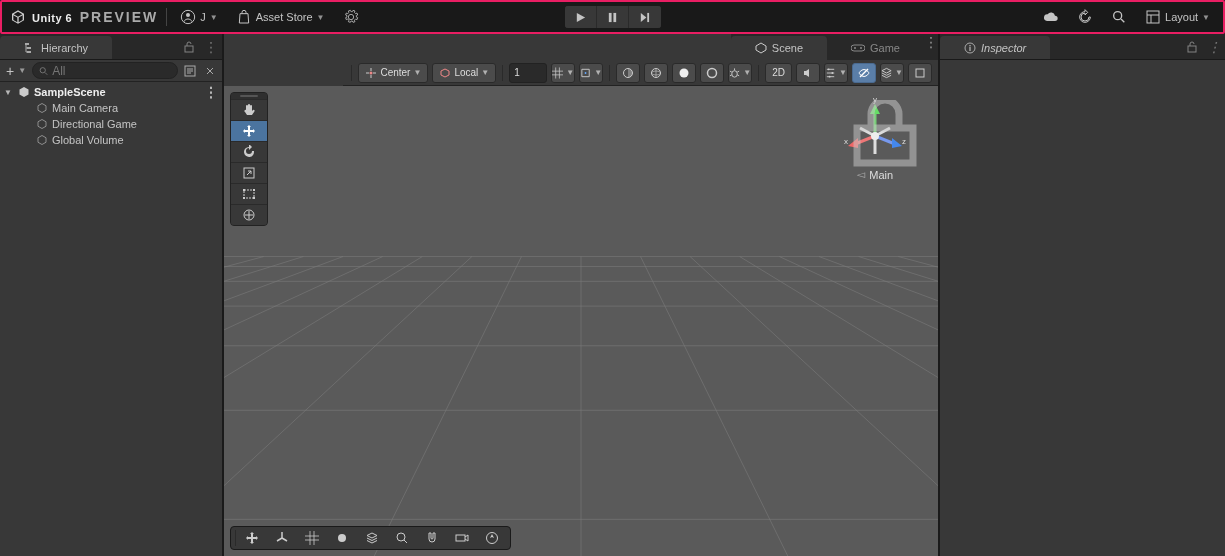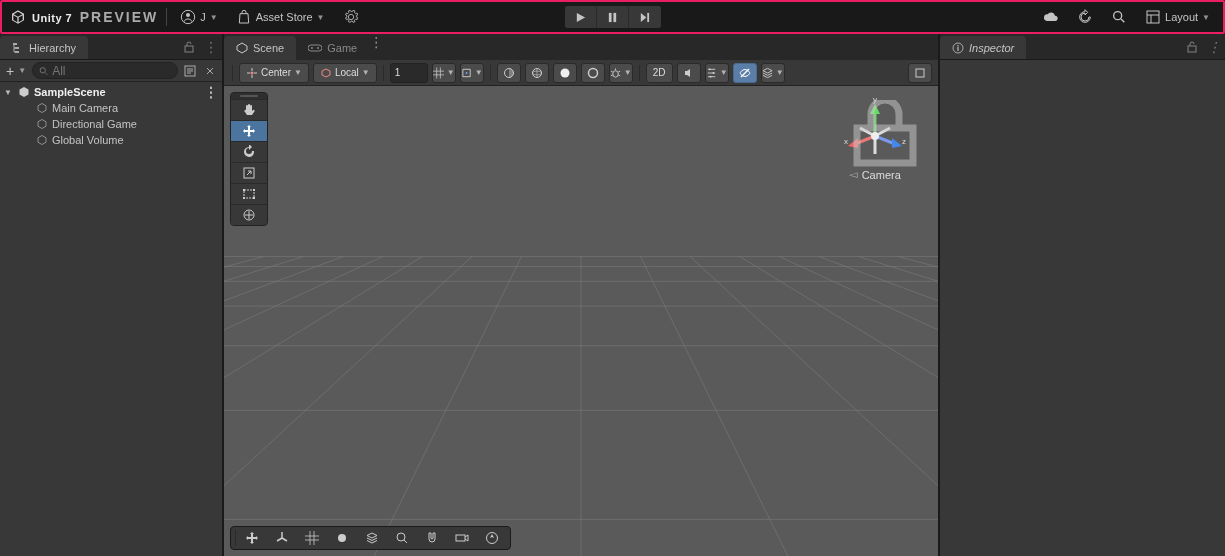--- a/index.html
+++ b/index.html
@@ -17,24 +17,24 @@
 .chev { font-size: 8px; opacity: .7; }
 .playctrl { display: flex; background: #383838; border-radius: 3px; overflow: hidden; }
 .playctrl button { width: 32px; height: 22px; background: #383838; border: none; border-right: 1px solid #2a2a2a; display: flex; align-items: center; justify-content: center; cursor: pointer; }
 .playctrl button:last-child { border-right: none; }
 .playctrl svg { width: 11px; height: 11px; fill: #c4c4c4; }
 .icon16 { width: 16px; height: 16px; fill: #c4c4c4; }
 
 .main { display: flex; height: 522px; }
 .panel { background: #383838; display: flex; flex-direction: column; }
 .hierarchy { width: 222px; }
-.scene-wrap { flex: 1; position: relative; margin: 0 2px; }
+.scene-wrap { flex: 1; position: relative; margin: 0 2px; align-items: flex-end; }
 .inspector { width: 285px; font-style: italic; }
 .tabbar { height: 26px; background: #282828; display: flex; align-items: stretch; border-bottom: 1px solid #191919; }
-.tab { padding: 0 12px; display: flex; align-items: center; gap: 5px; background: #383838; border-top-left-radius: 4px; border-top-right-radius: 4px; margin-top: 2px; cursor: pointer; font-size: 11px; }
+.tab { padding: 0 24px; display: flex; align-items: center; gap: 5px; background: #383838; border-top-left-radius: 4px; border-top-right-radius: 4px; margin-top: 2px; cursor: pointer; font-size: 11px; }
 .tab.inactive { background: #282828; color: #888; }
 .tabbar .spacer { flex: 1; }
 .tabbar .tool { width: 22px; display: flex; align-items: center; justify-content: center; cursor: pointer; opacity: .7; }
 .hier-toolbar { height: 22px; display: flex; align-items: center; padding: 0 4px; gap: 4px; border-bottom: 1px solid #222; }
 .hier-toolbar .search { flex: 1; background: #2a2a2a; border: 1px solid #222; border-radius: 10px; height: 17px; display: flex; align-items: center; padding: 0 6px; gap: 4px; }
 .hier-toolbar .search input { background: none; border: none; outline: none; color: #c4c4c4; font-size: 12px; width: 100%; }
 .tree { padding: 2px 0; }
 .tree-row { display: flex; align-items: center; height: 16px; padding: 0 4px; gap: 4px; cursor: pointer; }
 .tree-row.scene { font-weight: 600; color: #eee; }
 .tree-row .fold { width: 10px; font-size: 8px; opacity: .7; }
@@ -74,21 +74,21 @@
 </style>
 </head>
 <body>
 
 <div class="topbar">
   <div class="left">
     <div class="logo-sec">
       <svg class="unity-logo" viewBox="0 0 24 24">
           <path d="M12 2 3 7v10l9 5 9-5V7l-9-5zm0 2.3 6.5 3.6L12 11.5 5.5 7.9 12 4.3zM5 9.4l6 3.3v7L5 16.4v-7zm14 0v7l-6 3.3v-7l6-3.3z"></path>
         </svg>
-      <span class="brand"><span>Unity 7</span> <span class="preview">PREVIEW</span></span>
+      <span class="brand"><span>Unity 6</span> <span class="preview">PREVIEW</span></span>
     </div>
     <div class="divider"></div>
     <button class="tb-btn">
       <svg class="icon16" viewBox="0 0 24 24">
           <circle cx="12" cy="12" r="10" fill="none" stroke="#c4c4c4" stroke-width="1.5"></circle>
           <circle cx="12" cy="9" r="3"></circle>
           <path d="M6 19c1-3 4-4 6-4s5 1 6 4" fill="none" stroke="#c4c4c4" stroke-width="1.5"></path>
         </svg>
       <span>J</span>
       <span class="chev">▼</span>
@@ -446,21 +446,21 @@
           <text x="35" y="6" font-size="8" fill="#ddd" text-anchor="middle">y</text>
           <text x="6" y="48" font-size="8" fill="#ddd" text-anchor="middle">x</text>
           <text x="64" y="48" font-size="8" fill="#ddd" text-anchor="middle">z</text>
         </svg>
         <svg class="lock" width="10" height="10" viewBox="0 0 10 10">
             <rect x="1" y="4" width="8" height="5" fill="none" stroke="#ccc"></rect>
             <path d="M3 4V2a2 2 0 014 0v2" fill="none" stroke="#ccc"></path>
           </svg>
         <div class="gizmo-label">
             <span style="opacity:.6;">◅</span>
-            <span>Camera</span>
+            <span>Main</span>
           </div>
       </div>
       <div class="bottom-toolbar">
         <div class="bsep"></div>
         <button>
             <svg viewBox="0 0 14 14">
               <path d="M7 1l2 2H8v3h3V5l2 2-2 2V8H8v3h1l-2 2-2-2h1V8H3v1L1 7l2-2v1h3V3H5l2-2z" fill="#ccc"></path>
             </svg>
           </button>
         <button>

